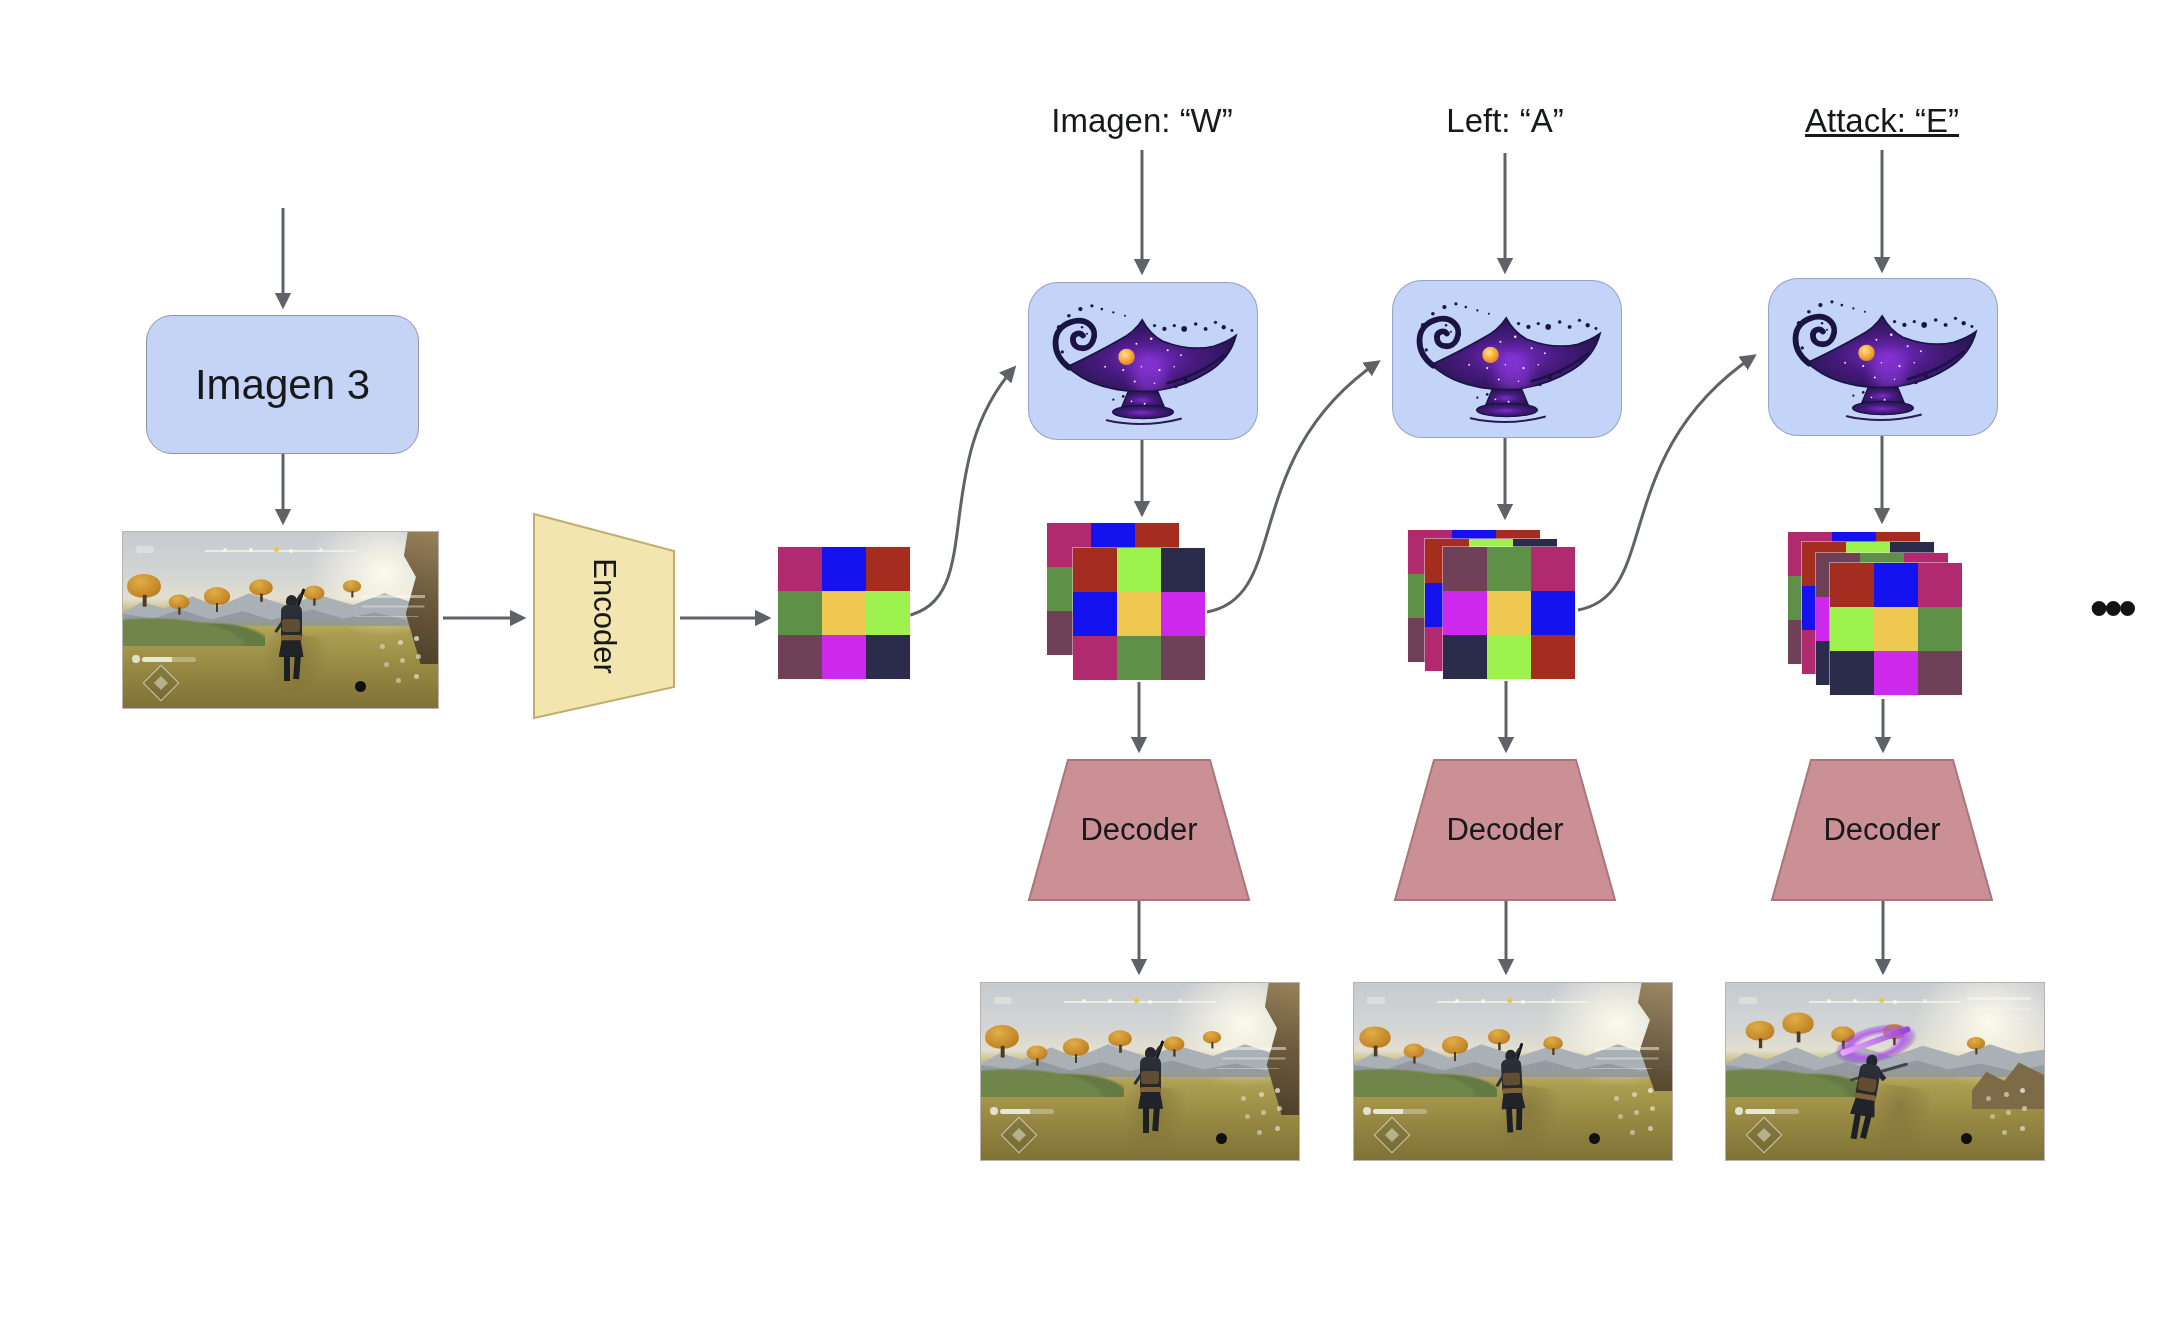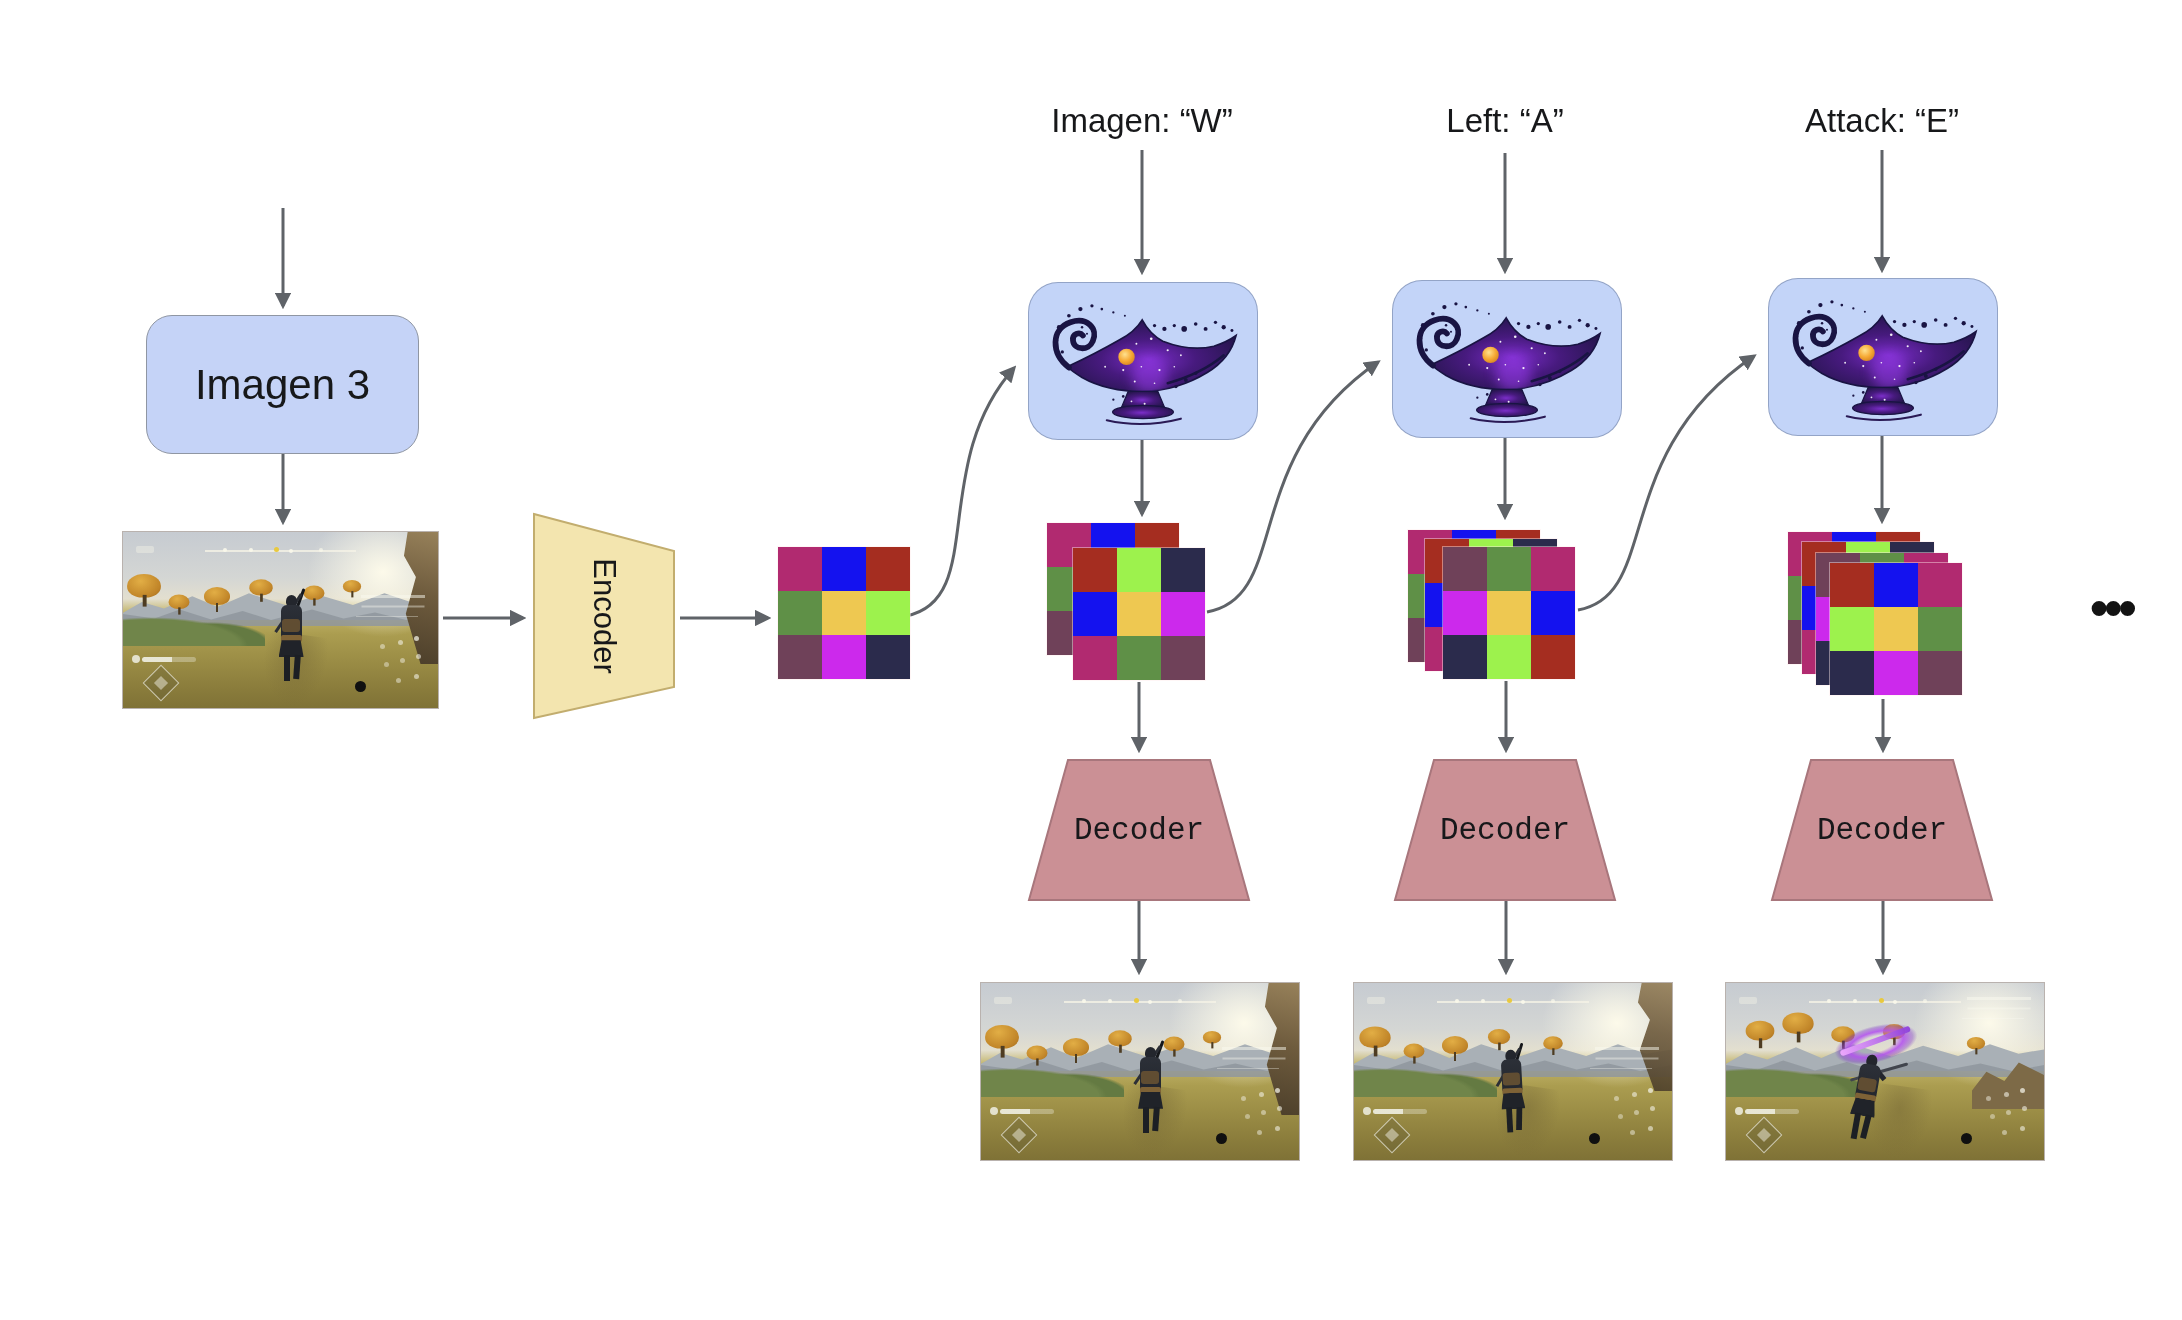--- a/index.html
+++ b/index.html
@@ -19,21 +19,21 @@
              border:1.5px solid #8f96a3;border-radius:26px;
              display:flex;align-items:center;justify-content:center;font-size:42px;color:#17181a;}
   .lampbox{width:228px;height:156px;background:#c3d4f8;border:1.5px solid rgba(100,115,150,.5);
            border-radius:30px;display:flex;align-items:center;justify-content:center;}
   .lampbox svg{width:198px;height:140px;display:block;}
   .shape-wrap{position:absolute;}
   .shape-wrap svg{display:block;}
   .enc-label{position:absolute;inset:0;display:flex;align-items:center;justify-content:center;}
   .enc-label span{transform:rotate(90deg);font-size:31px;color:#17181a;white-space:nowrap;}
   .dec-label{position:absolute;inset:0;display:flex;align-items:center;justify-content:center;
-             font-size:31px;color:#17181a;font-family:Liberation Mono, monospace;}
+             font-size:31px;color:#17181a;}
 
   
   .latent-grid{position:absolute;width:132px;height:132px;display:grid;
                grid-template-columns:repeat(3,1fr);grid-template-rows:repeat(3,1fr);
                box-shadow:0 0 0 1px rgba(255,235,235,.45);}
   .stack{position:absolute;}
 
   
   .gf{position:absolute;width:318px;height:177px;overflow:hidden;border:1px solid #b9b2ae;
       background:linear-gradient(180deg,#c6cbd1 0%,#d4d6d4 26%,#e3dfcf 38%,#c2b469 46%,
@@ -214,21 +214,21 @@
     </g>
   </svg>
 
 
   <div class="abs imagenbox">
     <span>Imagen 3</span>
   </div>
 
   <div class="abs action-label" style="left:1142px;">Imagen: “W”</div>
   <div class="abs action-label" style="left:1505px;">Left: “A”</div>
-  <div class="abs action-label" style="left:1882px;">Attack: “E”</div>
+  <div class="abs action-label" style="left:1882px;text-decoration:underline;">Attack: “E”</div>
 
   <div class="abs lampbox" style="left:1028px;top:282px;">
     <svg>
         <use href="#lampSym"></use>
       </svg>
   </div>
   <div class="abs lampbox" style="left:1392px;top:280px;">
     <svg>
         <use href="#lampSym"></use>
       </svg>

